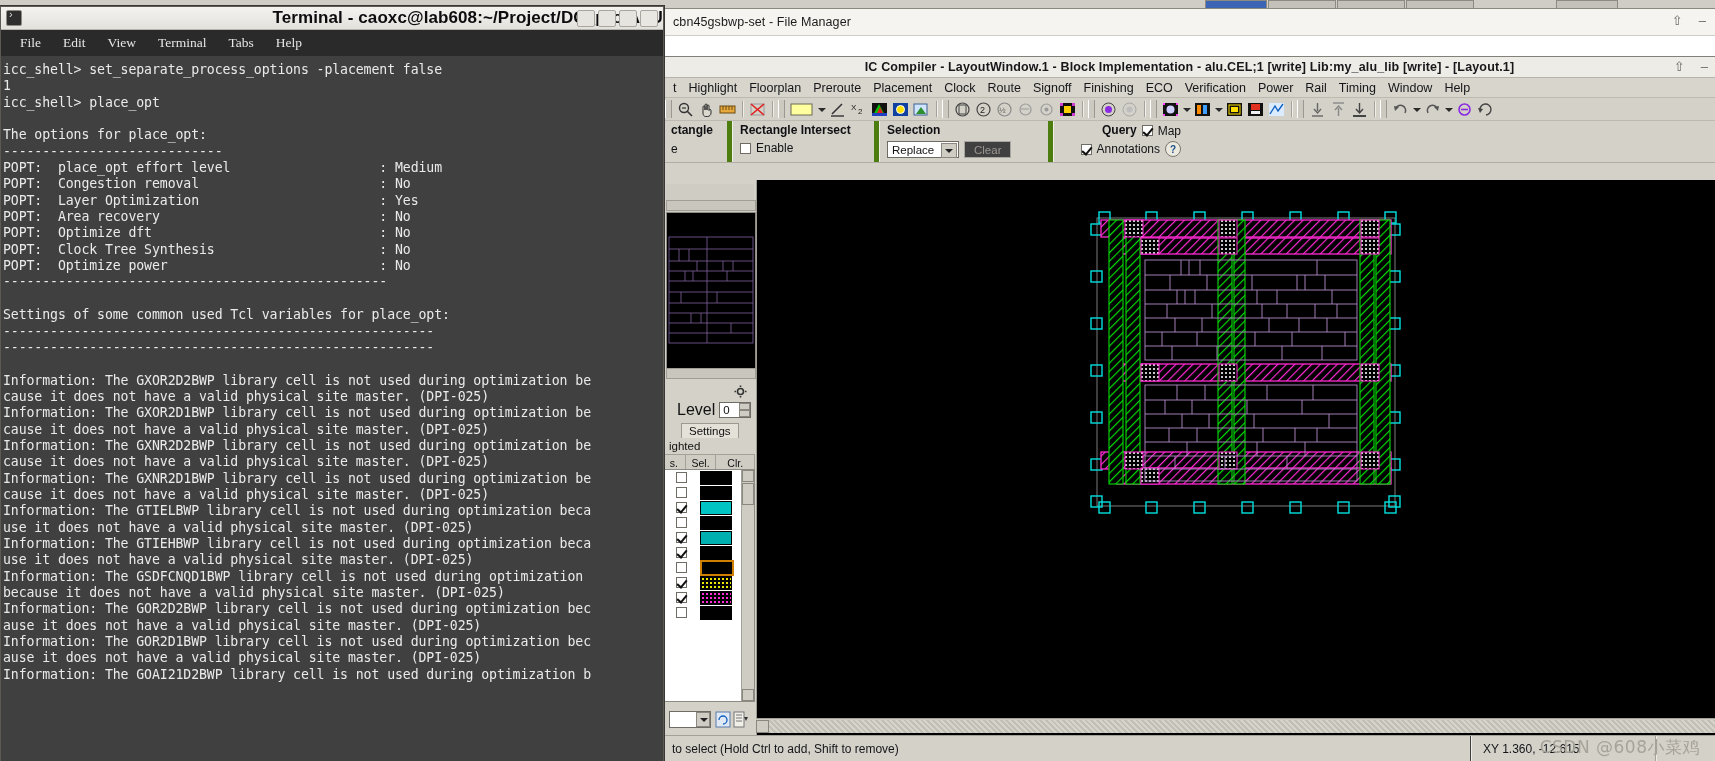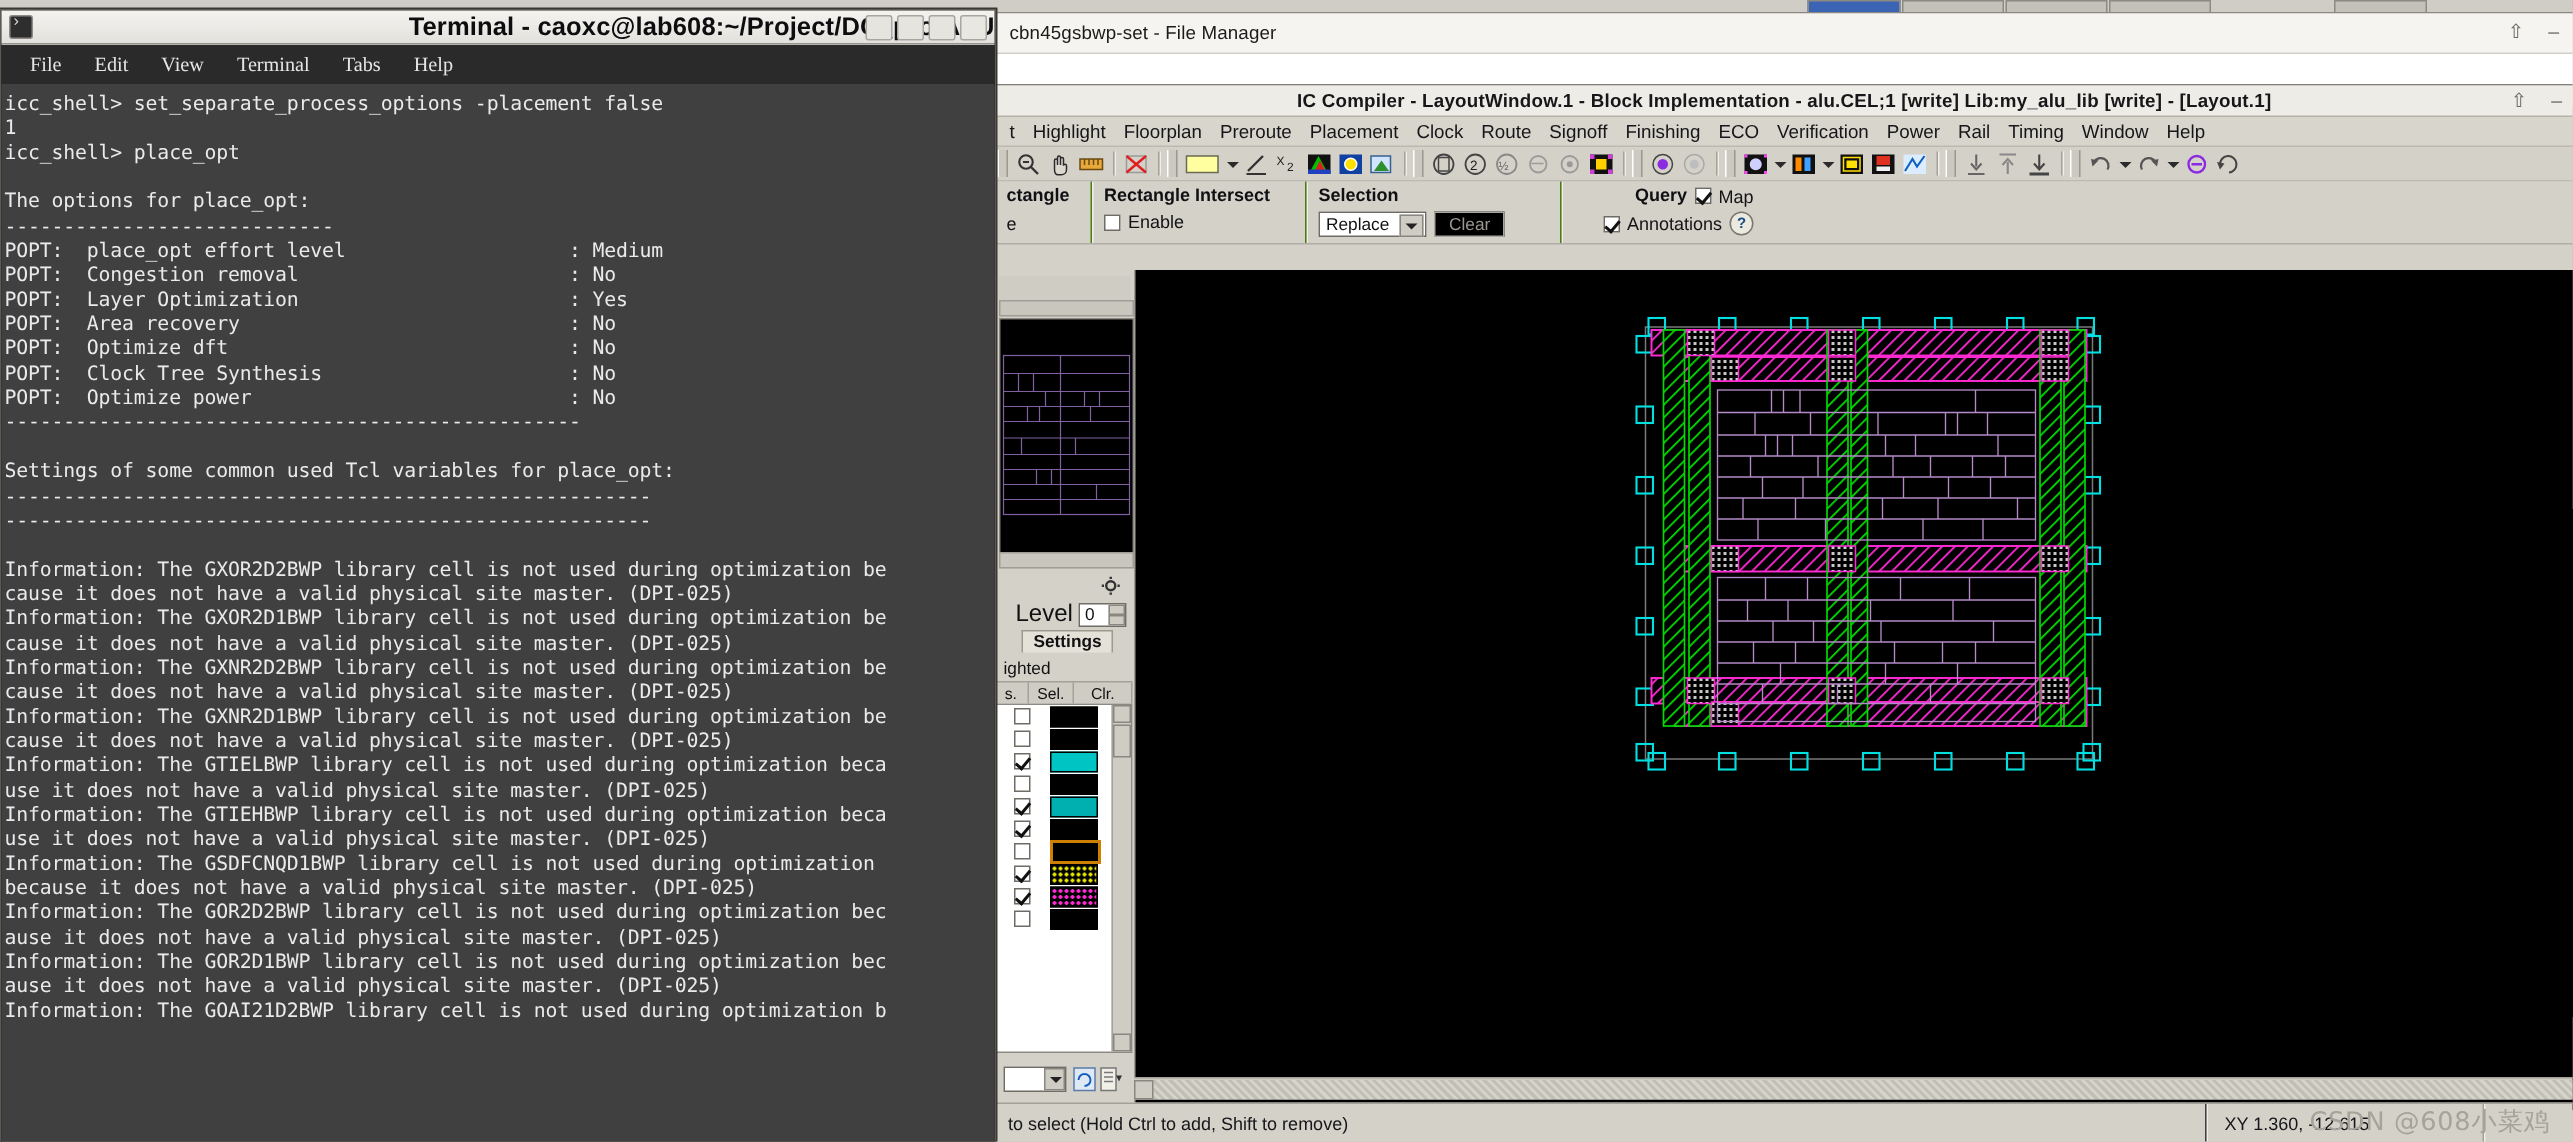--- a/index.html
+++ b/index.html
@@ -40,31 +40,31 @@
     border-bottom:1px solid #bdbab2;overflow:hidden;}
   .tsep{width:1px;height:16px;background:#a5a29b;margin:0 3px;box-shadow:1px 0 0 #efeee9;}
   .tgrip{width:5px;height:18px;background:#ccc9c0;border-left:1px solid #fff;border-right:1px solid #9b9891;margin-right:2px;}
   .ticon{width:17px;height:17px;border:1px solid transparent;display:inline-block;position:relative;}
   .tarrow{width:9px;height:17px;display:inline-block;position:relative;}
   .tarrow:after{content:"";position:absolute;left:1px;top:7px;border-left:4px solid transparent;border-right:4px solid transparent;border-top:4px solid #2b2b2b;}
 
   
   .icc-optbar{height:41px;background:#d4d1c8;display:flex;align-items:stretch;border-bottom:1px solid #b0ada6;}
   .optgrp{display:flex;flex-direction:column;justify-content:flex-start;padding:2px 8px 0 8px;position:relative;}
-  .optgrp + .optgrp{border-left:1px solid #4d7c0f;box-shadow:inset 1px 0 0 #efeee9;}
+  .optgrp + .optgrp{border-left:5px solid #4d7c0f;box-shadow:inset 1px 0 0 #efeee9;}
   .opt-head{font-size:12px;font-weight:bold;color:#101014;white-space:nowrap;line-height:15px;}
   .opt-row{display:flex;align-items:center;gap:5px;margin-top:3px;}
   .cb{width:11px;height:11px;background:#fff;border:1px solid #6f6c66;display:inline-block;position:relative;box-sizing:border-box;}
   .cb.on:after{content:"";position:absolute;left:2px;top:0px;width:4px;height:8px;border:solid #111;border-width:0 2px 2px 0;transform:rotate(40deg);}
   .opt-lbl{font-size:12px;color:#131316;white-space:nowrap;}
   .sel{width:72px;height:17px;background:#fff;border:1px solid #6f6c66;font-size:11.5px;color:#111;
     display:flex;align-items:center;padding-left:4px;position:relative;box-sizing:border-box;}
   .sel .arw{position:absolute;right:1px;top:1px;width:14px;height:13px;background:#cfccc4;border:1px solid #8a8780;}
   .sel .arw:after{content:"";position:absolute;left:3px;top:5px;border-left:4px solid transparent;border-right:4px solid transparent;border-top:4px solid #222;}
-  .btn-dis{height:17px;padding:0 9px;background:#000000;border:1px solid #a9a69f;color:#9b9891;font-size:11.5px;
+  .btn-dis{height:17px;padding:0 9px;background:#404040;border:1px solid #a9a69f;color:#9b9891;font-size:11.5px;
     display:flex;align-items:center;box-sizing:border-box;}
   .qmark{width:14px;height:14px;border-radius:50%;background:#eceadf;border:1px solid #7a776f;color:#1a4f8a;
     font-size:10px;display:flex;align-items:center;justify-content:center;font-weight:bold;}
 
   
   .icc-main{position:absolute;left:0;top:123px;width:1053px;height:560px;display:flex;}
   .leftpane{width:93px;background:#d4d1c8;position:relative;border-right:1px solid #9f9c95;}
   .canvas{flex:1;background:#000;position:relative;overflow:hidden;}
 
   
@@ -75,21 +75,21 @@
 
   
   .lp{position:absolute;left:0px;top:200px;width:92px;bottom:0;background:#d4d1c8;}
   .lp-toolrow{height:20px;display:flex;align-items:center;justify-content:flex-end;padding-right:8px;}
   .gear{width:13px;height:13px;position:relative;}
   .lp-levelrow{height:20px;display:flex;align-items:center;gap:4px;padding-left:14px;}
   .lp-lbl{font-size:16px;color:#111;}
   .spin{width:32px;height:16px;background:#fff;border:1px solid #6f6c66;font-size:11.5px;color:#111;display:flex;align-items:center;padding-left:3px;position:relative;box-sizing:border-box;}
   .spin .up,.spin .dn{position:absolute;right:0;width:11px;height:7px;background:#cfccc4;border:1px solid #8a8780;box-sizing:border-box;}
   .spin .up{top:0;} .spin .dn{bottom:0;}
-  .lp-tabrow{height:18px;display:flex;align-items:flex-start;padding-left:18px;font-weight:bold;}
+  .lp-tabrow{height:18px;display:flex;align-items:flex-end;padding-left:18px;}
   .lp-tab{font-size:11.5px;padding:1px 7px;background:#e4e1d9;border:1px solid #9c998f;border-bottom:none;color:#111;}
   .lp-subhdr{height:16px;font-size:11.5px;color:#111;padding-left:6px;display:flex;align-items:center;background:#d4d1c8;}
   .lp-colhdr{height:15px;display:flex;font-size:10.5px;color:#111;background:#cfccc4;border-top:1px solid #a4a199;border-bottom:1px solid #a4a199;}
   .lp-colhdr span{display:flex;align-items:center;justify-content:center;border-right:1px solid #a4a199;}
   .lp-list{position:absolute;left:0;right:0;top:89px;bottom:38px;background:#fff;border:1px solid #8d8a83;display:flex;}
   .lp-rows{flex:1;}
   .lp-row{height:15px;display:flex;align-items:center;}
   .lp-row .c1{width:34px;display:flex;justify-content:center;}
   .lp-row .sw{width:30px;height:12px;border:1px solid #000;margin-left:2px;}
   .lp-sb{width:12px;background:#cfccc4;border-left:1px solid #a4a199;position:relative;}

